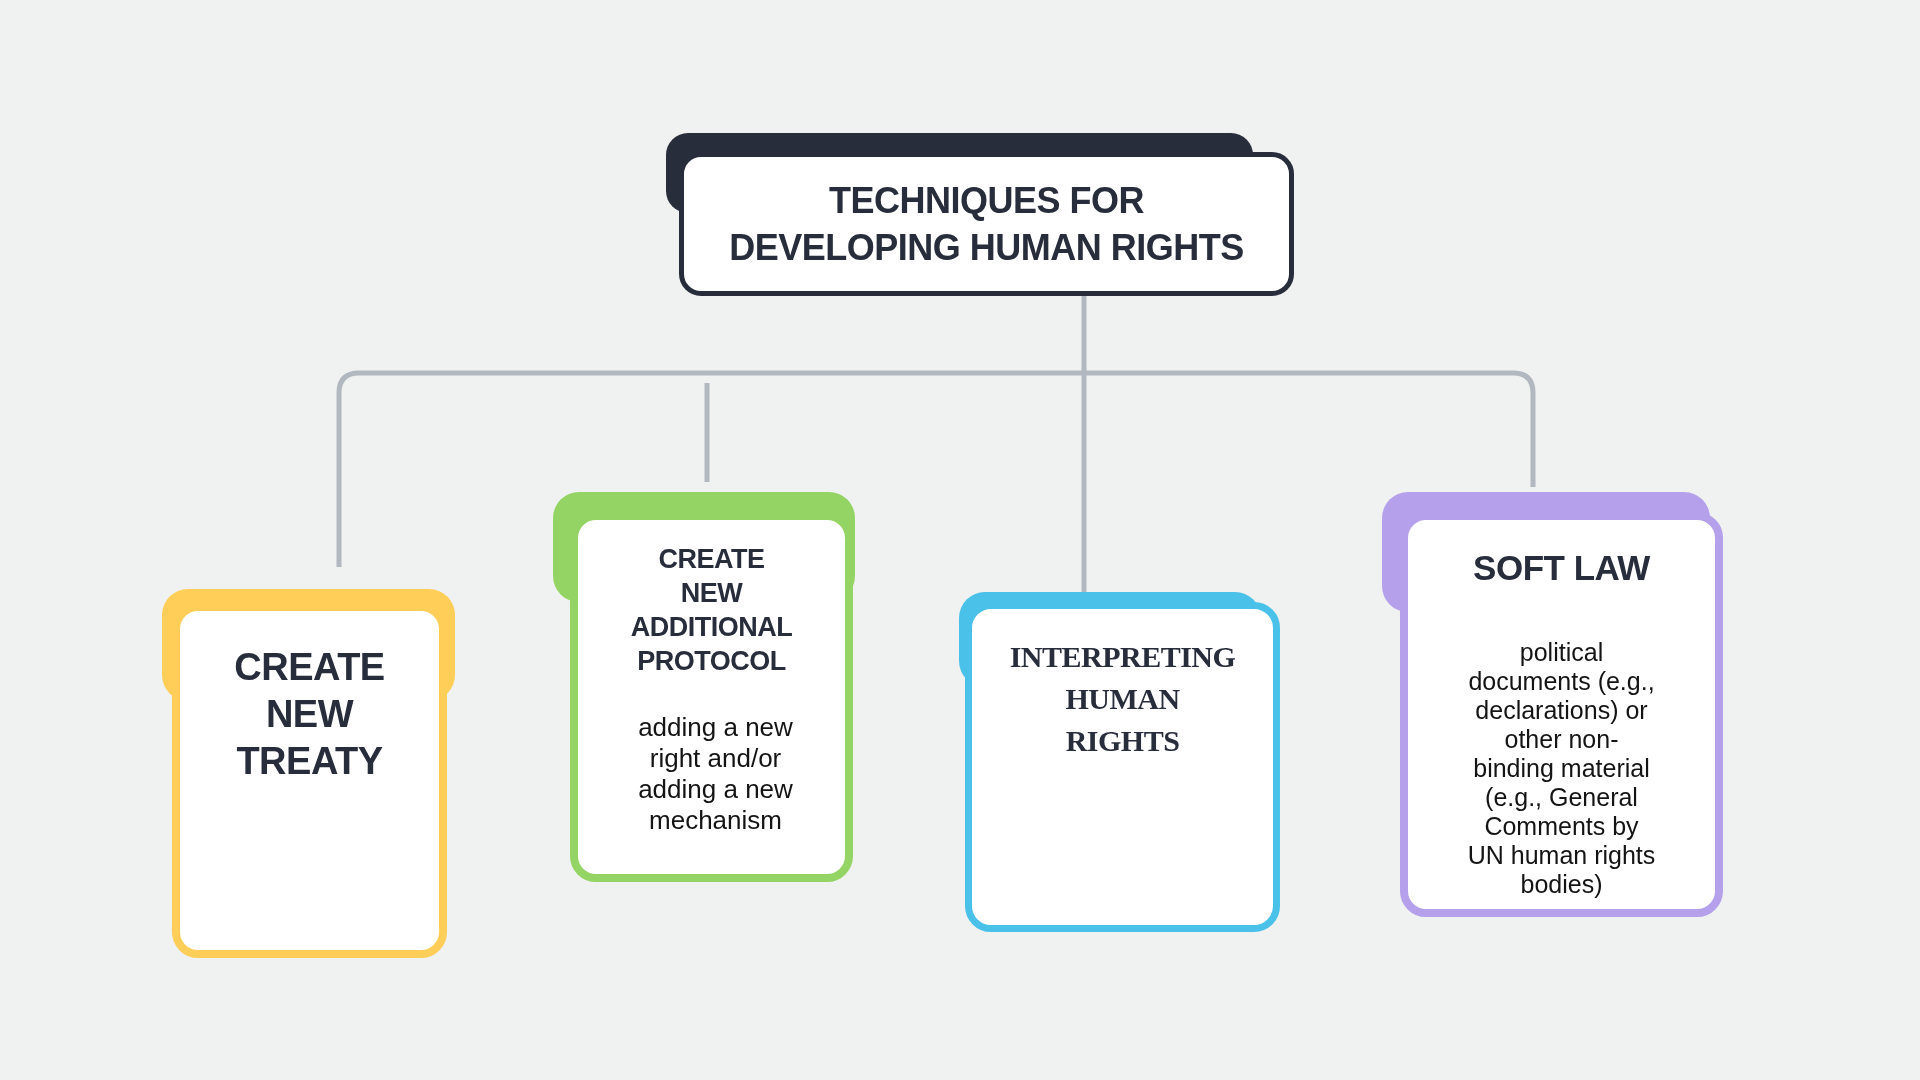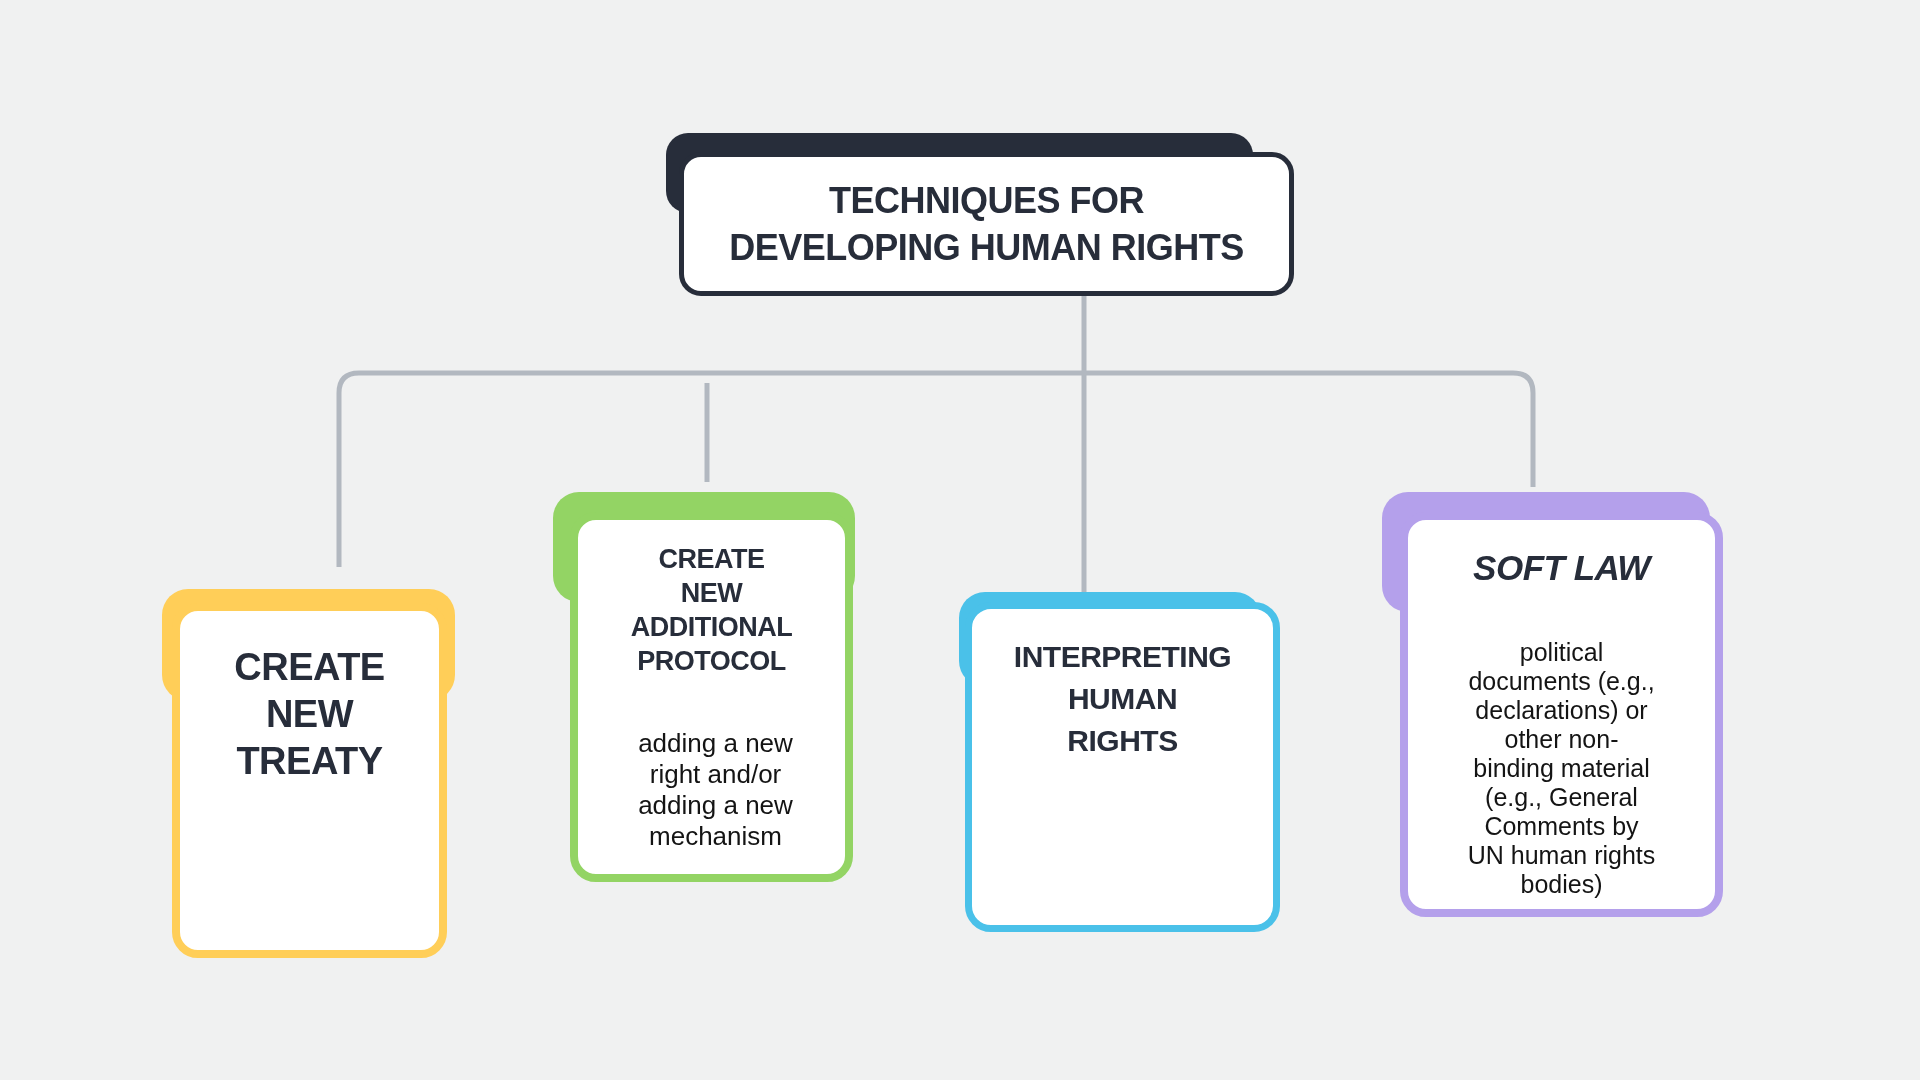--- a/index.html
+++ b/index.html
@@ -60,31 +60,31 @@
 
   
   #n1-back { left: 162px; top: 589px; width: 293px; height: 112px; }
   #n1-card { left: 172px; top: 603px; width: 275px; height: 355px; border-width: 8px; padding-top: 33px; }
   #n1-card .node-title { font-size: 38px; line-height: 47px; }
 
   
   #n2-back { left: 553px; top: 492px; width: 302px; height: 110px; }
   #n2-card { left: 570px; top: 512px; width: 283px; height: 370px; border-width: 8px; padding-top: 22px; }
   #n2-card .node-title { font-size: 27px; line-height: 34px; }
-  #n2-card .node-body { font-size: 26px; line-height: 31px; margin-top: 50px; padding-left: 8px; }
+  #n2-card .node-body { font-size: 26px; line-height: 31px; margin-top: 34px; padding-left: 8px; }
 
   
   #n3-back { left: 959px; top: 592px; width: 302px; height: 95px; }
   #n3-card { left: 965px; top: 602px; width: 315px; height: 330px; border-width: 7px; padding-top: 27px; }
   #n3-card .node-title { font-size: 30px; line-height: 42px; }
 
   
   #n4-back { left: 1382px; top: 492px; width: 328px; height: 120px; }
   #n4-card { left: 1400px; top: 512px; width: 323px; height: 405px; border-width: 8px; padding-top: 25px; }
-  #n4-card .node-title { font-size: 35px; line-height: 45px; font-style: italic; }
+  #n4-card .node-title { font-size: 35px; line-height: 45px; }
   #n4-card .node-body { font-size: 25px; line-height: 29px; margin-top: 48px; }
 </style>
 </head>
 <body>
 
 <div class="stage" style="background: rgb(240, 241, 241);">
 
   <svg class="connectors" width="1920" height="1080" viewBox="0 0 1920 1080">
     <path d="M1084 296 L1084 592" stroke="#B2B8C0"></path>
     <path d="M339 567 L339 393 Q339 373 359 373 L1513 373 Q1533 373 1533 393 L1533 487" stroke="#B2B8C0"></path>
@@ -110,21 +110,21 @@
 NEW
 ADDITIONAL
 PROTOCOL</span>
     <span class="node-body">adding a new
 right and/or
 adding a new
 mechanism</span>
   </div>
 
   <div class="back" id="n3-back" style="background: rgb(74, 193, 233);"></div>
-  <div class="card" id="n3-card" style="border-color: rgb(74, 193, 233);">
+  <div class="card" id="n3-card" style="border-color: rgb(74, 193, 233); font-family: Liberation Serif, serif;">
     <span class="node-title">INTERPRETING
 HUMAN
 RIGHTS</span>
   </div>
 
   <div class="back" id="n4-back" style="background: rgb(180, 160, 235);"></div>
   <div class="card" id="n4-card" style="border-color: rgb(180, 160, 235);">
     <span class="node-title">SOFT LAW</span>
     <span class="node-body">political
 documents (e.g.,

